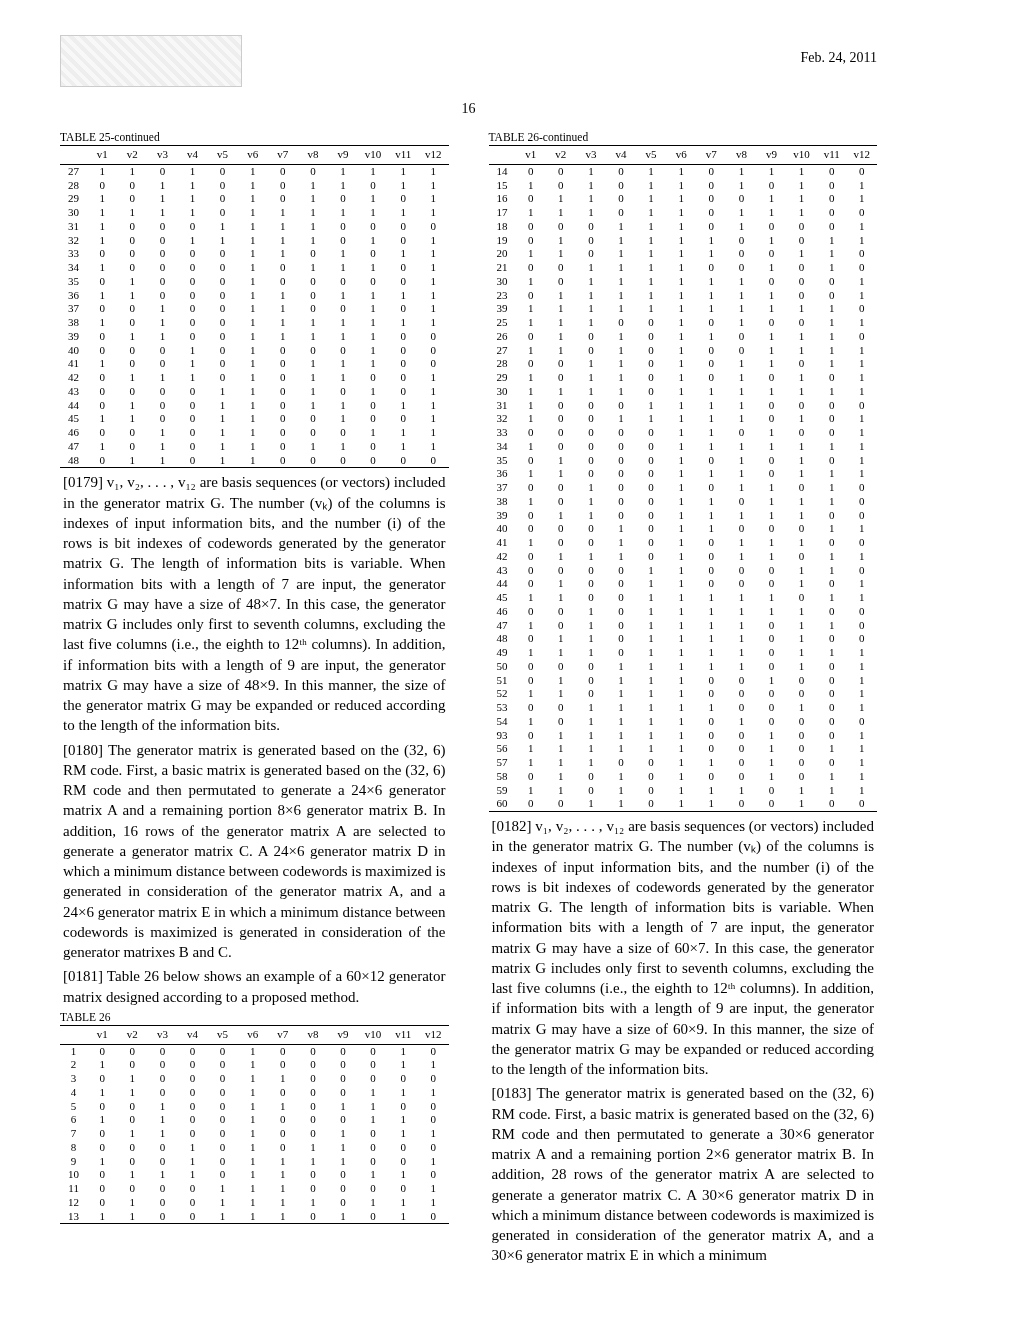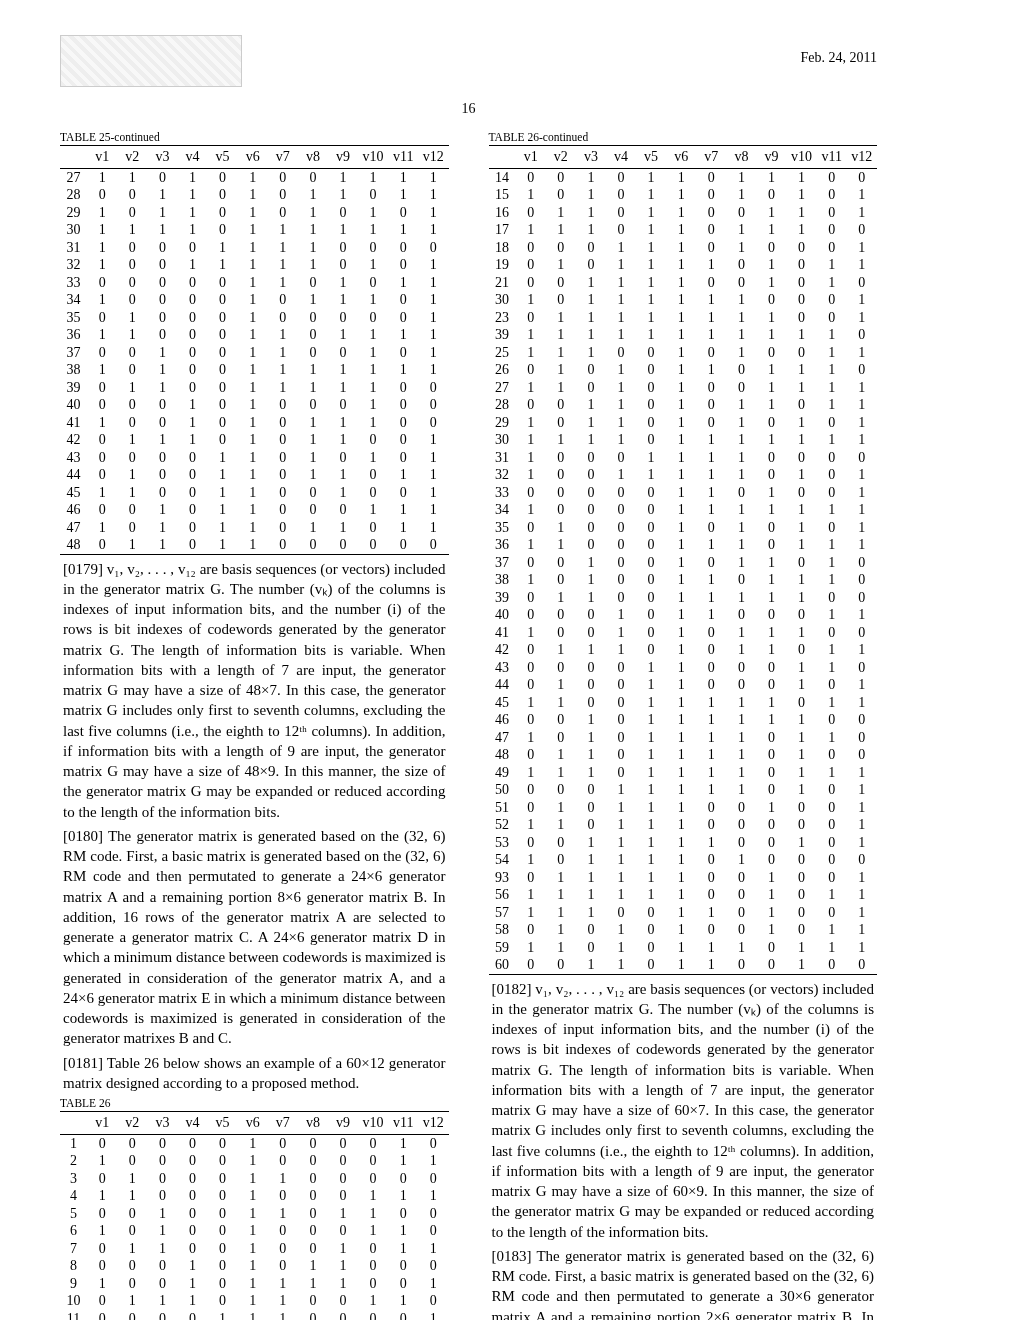--- a/index.html
+++ b/index.html
@@ -49,21 +49,21 @@
     min-width: 0;
   }
   .table-caption {
     text-align: left;
     font-size: 11.5px;
     margin: 4px 0 2px 0;
   }
   table.matrix {
     border-collapse: collapse;
     margin: 0 auto 0 auto;
-    font-size: 14px;
+    font-size: 11px;
     width: 100%;
     table-layout: fixed;
   }
   table.matrix th, table.matrix td {
     text-align: center;
     padding: 0 1px;
     line-height: 1.25;
     font-weight: normal;
   }
   table.matrix th {
@@ -838,20 +838,35 @@
               <td>1</td>
               <td>1</td>
               <td>1</td>
               <td>0</td>
               <td>1</td>
               <td>0</td>
               <td>1</td>
               <td>1</td>
             </tr>
             <tr>
+              <td>20</td>
+              <td>1</td>
+              <td>1</td>
+              <td>0</td>
+              <td>1</td>
+              <td>1</td>
+              <td>1</td>
+              <td>1</td>
+              <td>0</td>
+              <td>0</td>
+              <td>1</td>
+              <td>1</td>
+              <td>0</td>
+            </tr>
+            <tr>
               <td>21</td>
               <td>0</td>
               <td>0</td>
               <td>1</td>
               <td>1</td>
               <td>1</td>
               <td>1</td>
               <td>0</td>
               <td>0</td>
               <td>1</td>

